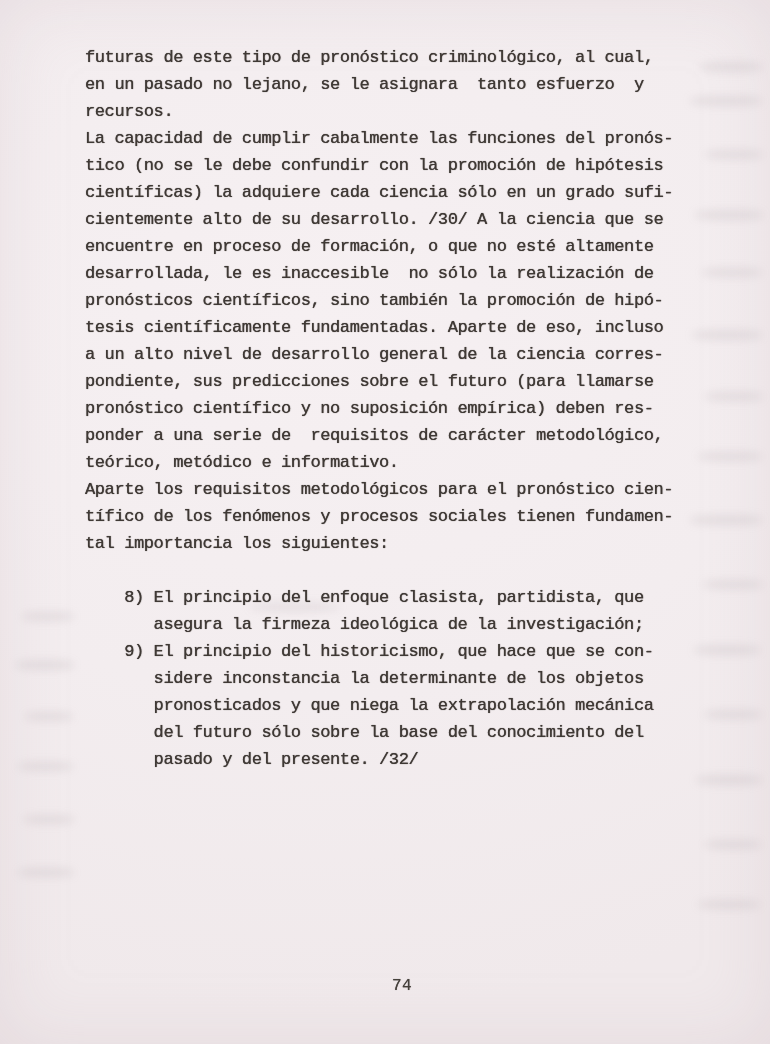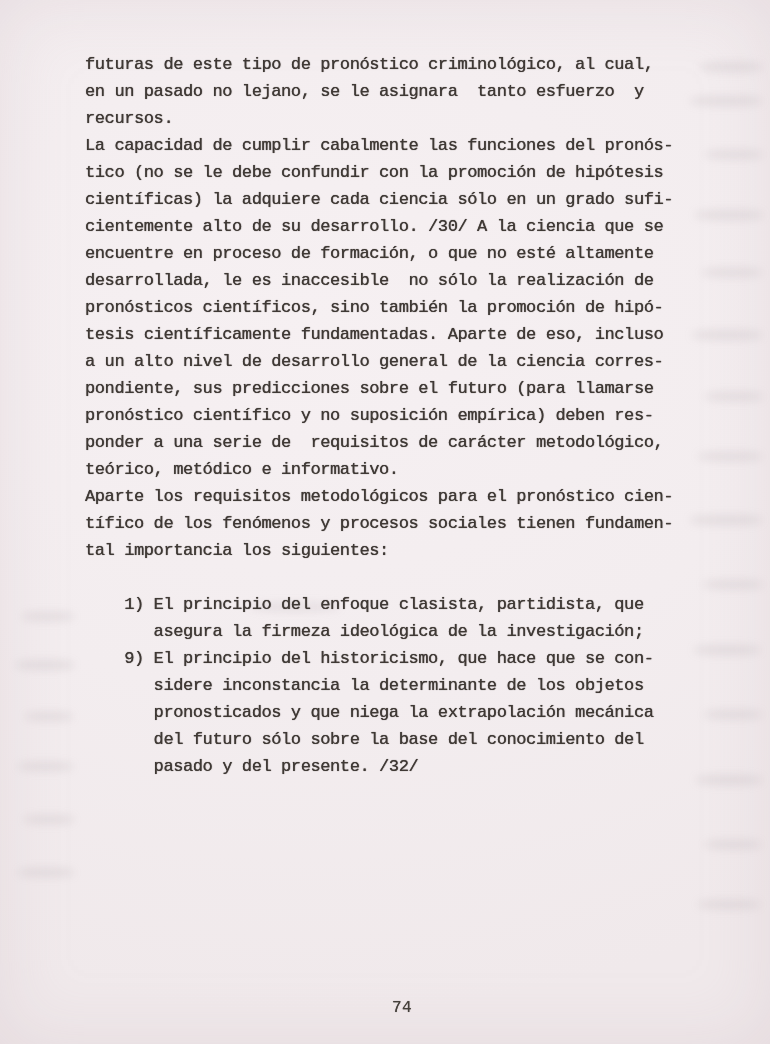--- a/index.html
+++ b/index.html
@@ -16,21 +16,21 @@
     height: 1044px;
     background:
       radial-gradient(ellipse 900px 700px at 40% 30%, #f6f0f2 0%, #f3edef 55%, #f0e9eb 100%);
     box-shadow: inset 0 0 70px rgba(190, 170, 178, 0.22);
     font-family: "Liberation Mono", "DejaVu Sans Mono", monospace;
     color: #403a36;
   }
   .body-text {
     position: absolute;
     left: 85px;
-    top: 51px;
+    top: 44px;
     right: 30px;
   }
   pre.tw {
     margin: 0;
     font-family: inherit;
     font-size: 17px;
     line-height: 27px;
     letter-spacing: -0.4px;
     color: #3f3935;
     text-shadow: 0 0 0.7px rgba(62, 56, 52, 0.95),
@@ -45,21 +45,20 @@
     top: 977px;
     left: 0;
     width: 770px;
     text-align: center;
     text-indent: 34px;
     font-family: inherit;
     font-size: 16px;
     letter-spacing: 0.5px;
     color: #45403b;
     text-shadow: 0 0 0.7px rgba(62, 56, 52, 0.9);
-    margin-top: 22px;
   }
   
   .ghost { position: absolute; inset: 0; pointer-events: none; }
   .ghost i {
     position: absolute;
     display: block;
     background: rgba(158, 145, 150, 0.16);
     filter: blur(4px);
     border-radius: 45%;
   }
@@ -130,21 +129,21 @@
 tesis científicamente fundamentadas. Aparte de eso, incluso
 a un alto nivel de desarrollo general de la ciencia corres-
 pondiente, sus predicciones sobre el futuro (para llamarse
 pronóstico científico y no suposición empírica) deben res-
 ponder a una serie de  requisitos de carácter metodológico,
 teórico, metódico e informativo.</pre>
     <pre class="tw p3">Aparte los requisitos metodológicos para el pronóstico cien-
 tífico de los fenómenos y procesos sociales tienen fundamen-
 tal importancia los siguientes:</pre>
     <div class="list-block">
-      <pre class="tw">    1) El principio del enfoque clasista, partidista, que
+      <pre class="tw">    8) El principio del enfoque clasista, partidista, que
        asegura la firmeza ideológica de la investigación;</pre>
       <pre class="tw">    9) El principio del historicismo, que hace que se con-
        sidere inconstancia la determinante de los objetos
        pronosticados y que niega la extrapolación mecánica
        del futuro sólo sobre la base del conocimiento del
        pasado y del presente. /32/</pre>
     </div>
   </div>
 
   <div class="pagenum">74</div>

